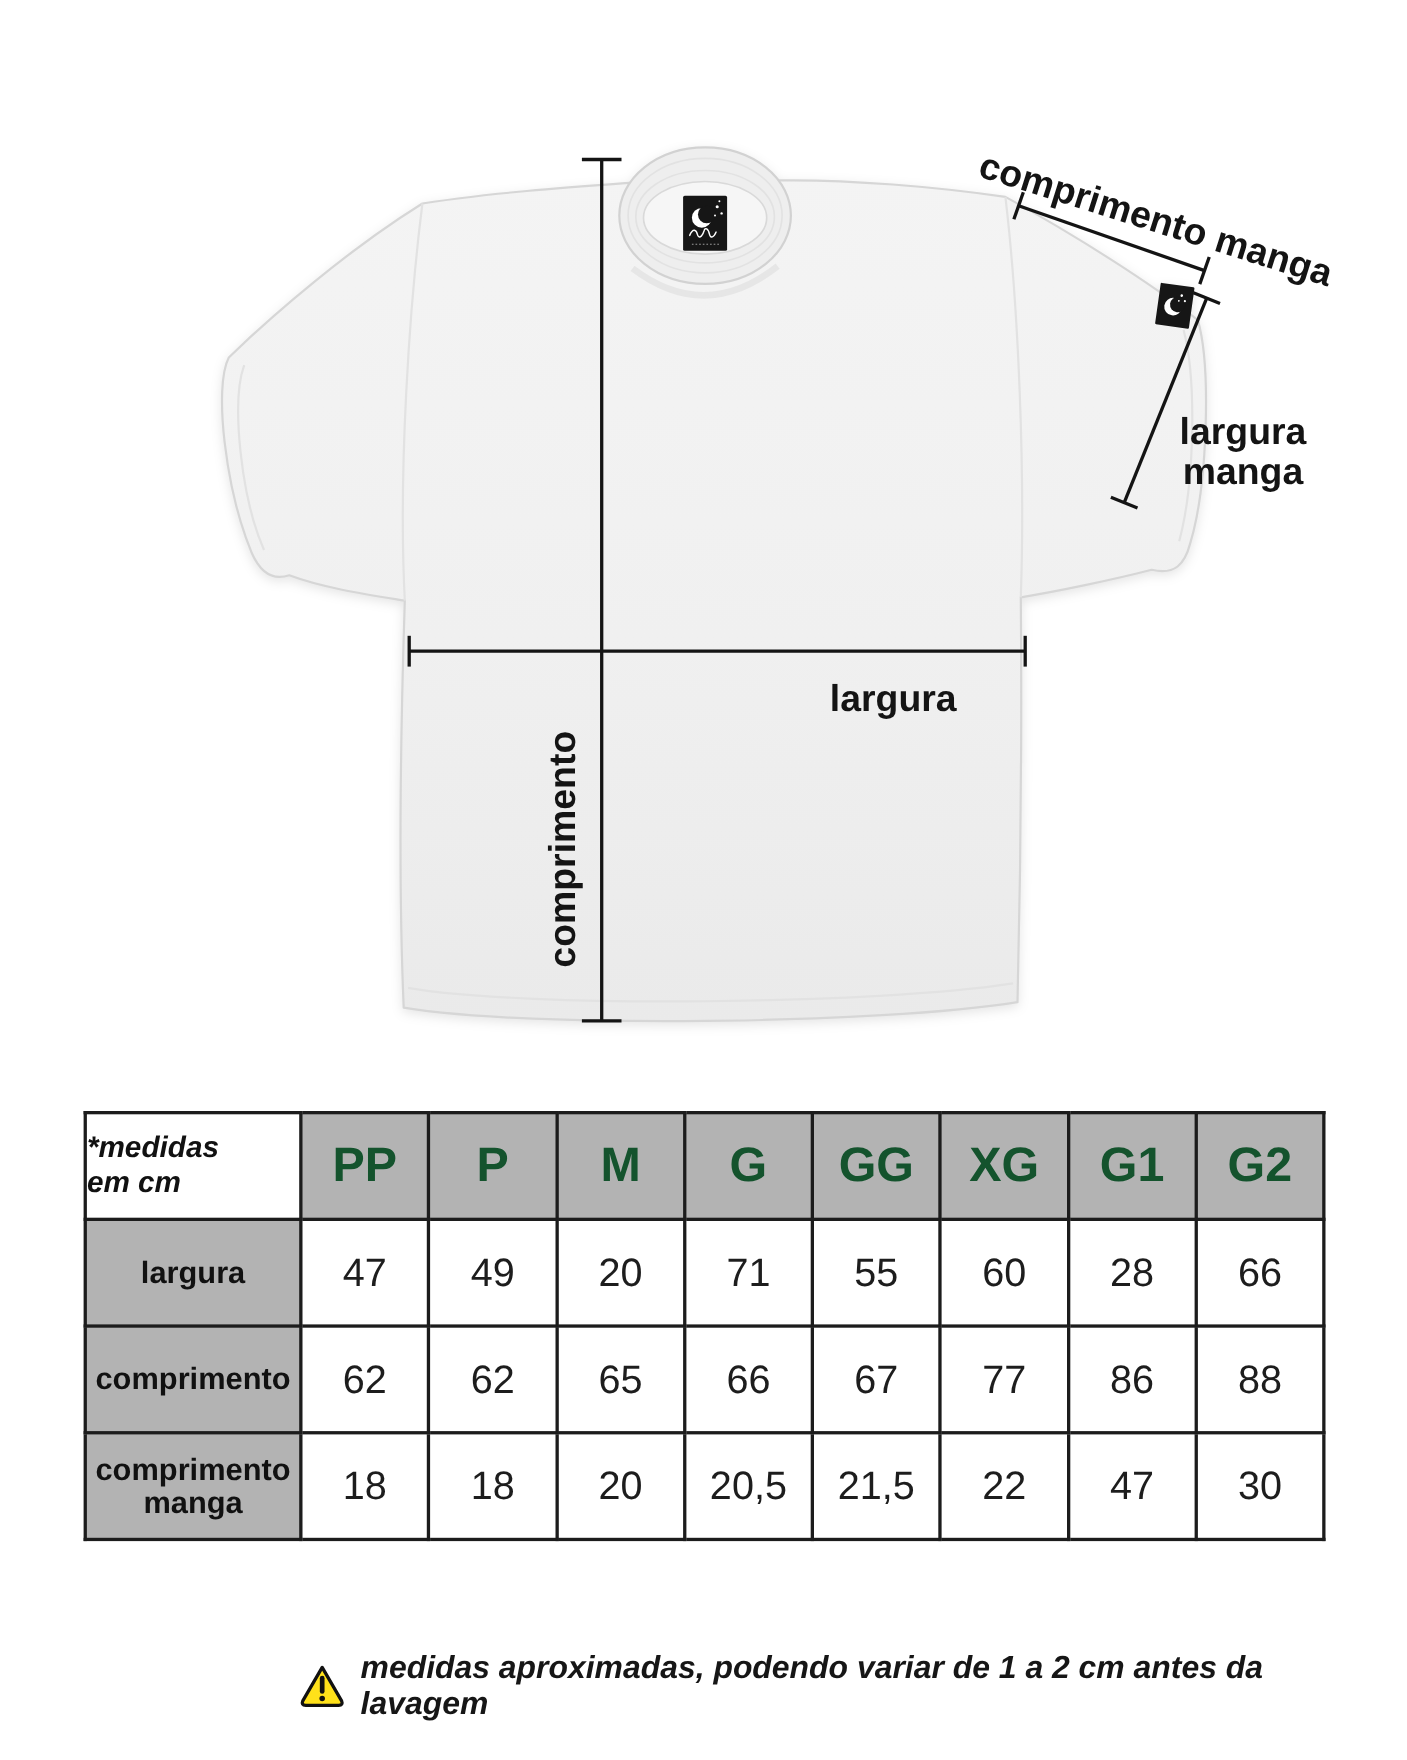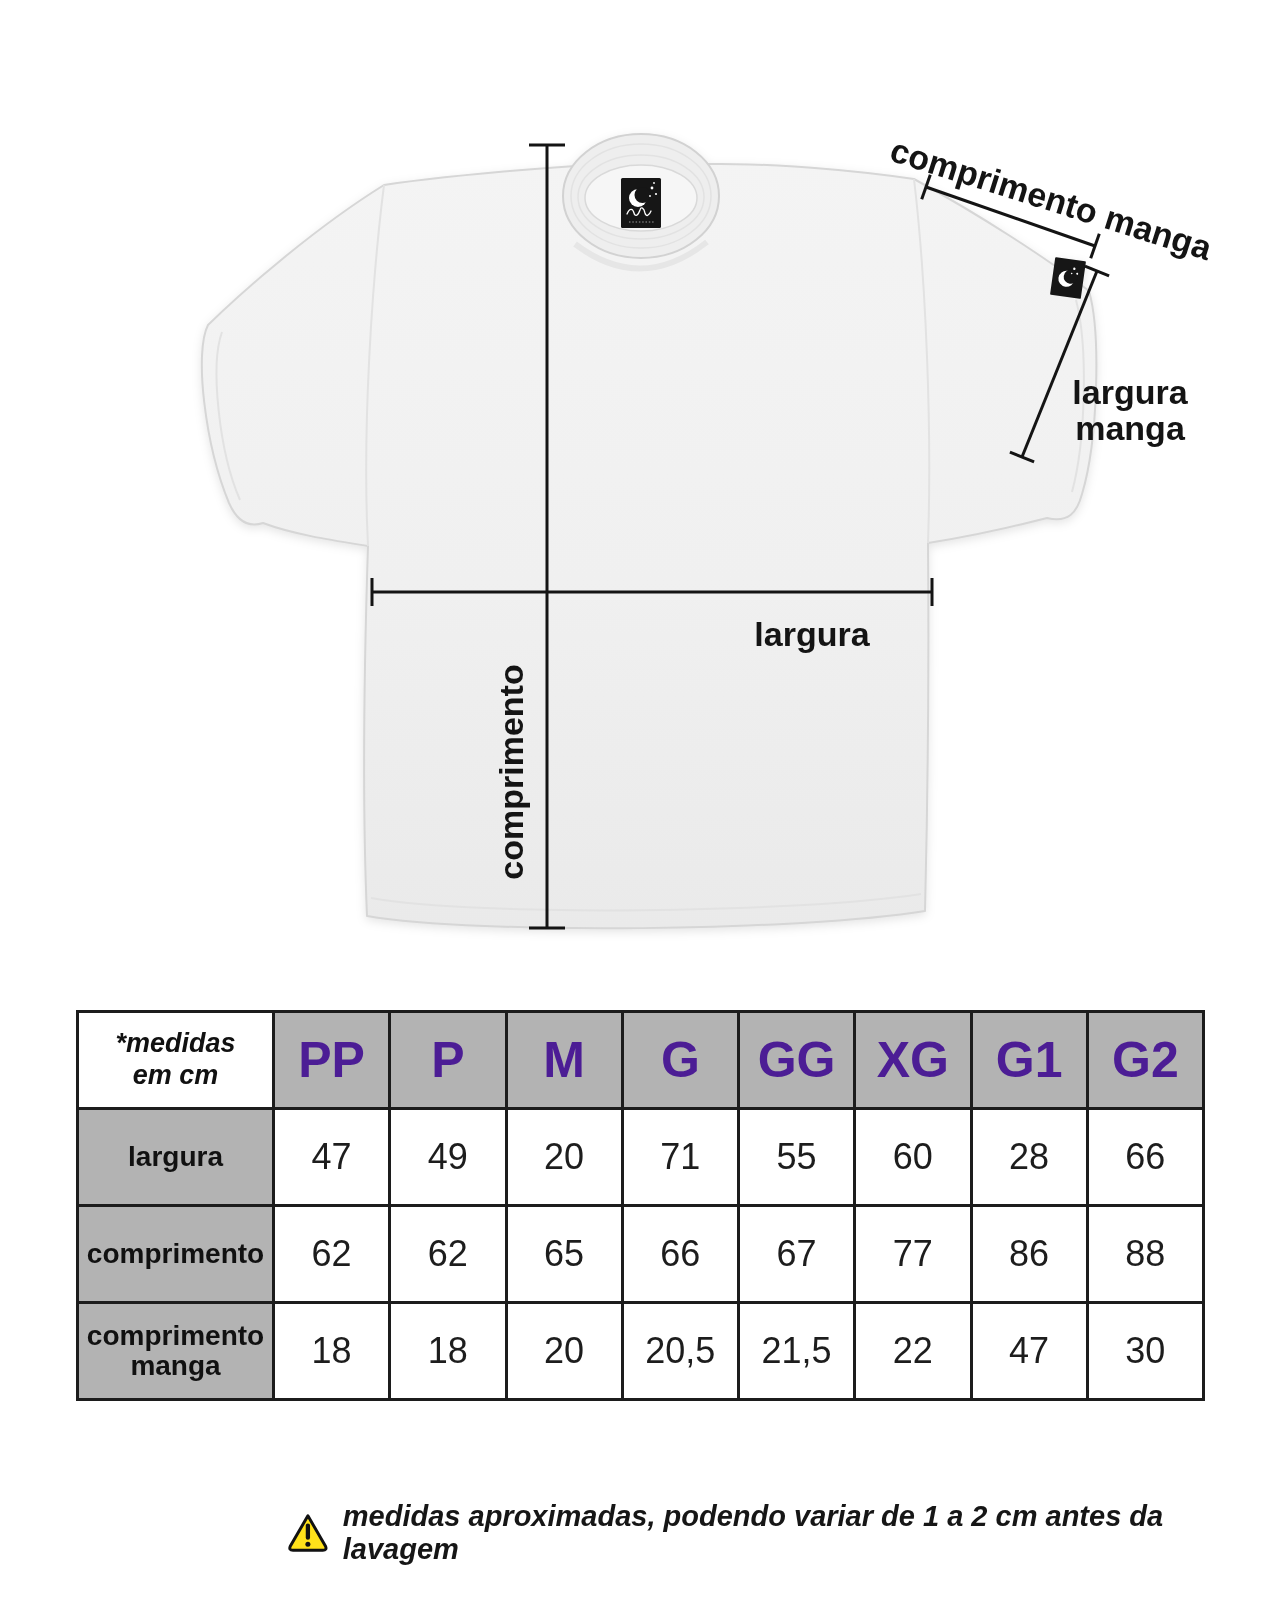--- a/index.html
+++ b/index.html
@@ -9,29 +9,29 @@
   #diagram{position:absolute;left:0;top:0;}
   .shirt-body{fill:url(#shirtFill);stroke:#d6d6d6;stroke-width:2;stroke-linejoin:round;}
   .seam{fill:none;stroke:#e2e2e2;stroke-width:2;}
   .measure{stroke:#141414;stroke-width:3;}
   .svg-label{font:700 34px "Liberation Sans",sans-serif;fill:#141414;}
   
   table.size-table{position:absolute;left:76px;top:1010px;width:1129px;
     border-collapse:collapse;table-layout:fixed;}
   table.size-table td,table.size-table th{border:3px solid #1c1c1c;text-align:center;
     vertical-align:middle;padding:0;}
-  th.size-h{background:#b3b3b3;font-size:50px;font-weight:700;color:#4c1d95;height:94px;}
+  th.size-h{background:#b3b3b3;font-size:44px;font-weight:700;color:#14532d;height:94px;}
   td.row-label{background:#b3b3b3;font-weight:700;font-size:28px;line-height:1.07;color:#111;}
   td.val{font-size:36px;font-weight:400;color:#1d1d1d;}
   tr.data-row{height:97px;}
   td.corner{border:none;background:#ffffff;}
   .corner-note{font-size:27px;font-weight:700;font-style:italic;color:#111;
-    text-align:center;line-height:1.18;}
+    text-align:left;line-height:1.18;}
   
-  .footnote{position:absolute;left:287px;top:1500px;width:933px;display:flex;
+  .footnote{position:absolute;left:272px;top:1500px;width:933px;display:flex;
     align-items:center;justify-content:flex-end;gap:14px;}
   .footnote-text{font-size:29px;font-weight:700;font-style:italic;color:#161616;}
 </style>
 </head>
 <body>
 
 <div class="canvas">
 
   <svg id="diagram" width="1279" height="960" viewBox="0 0 1279 960">
     <defs>

